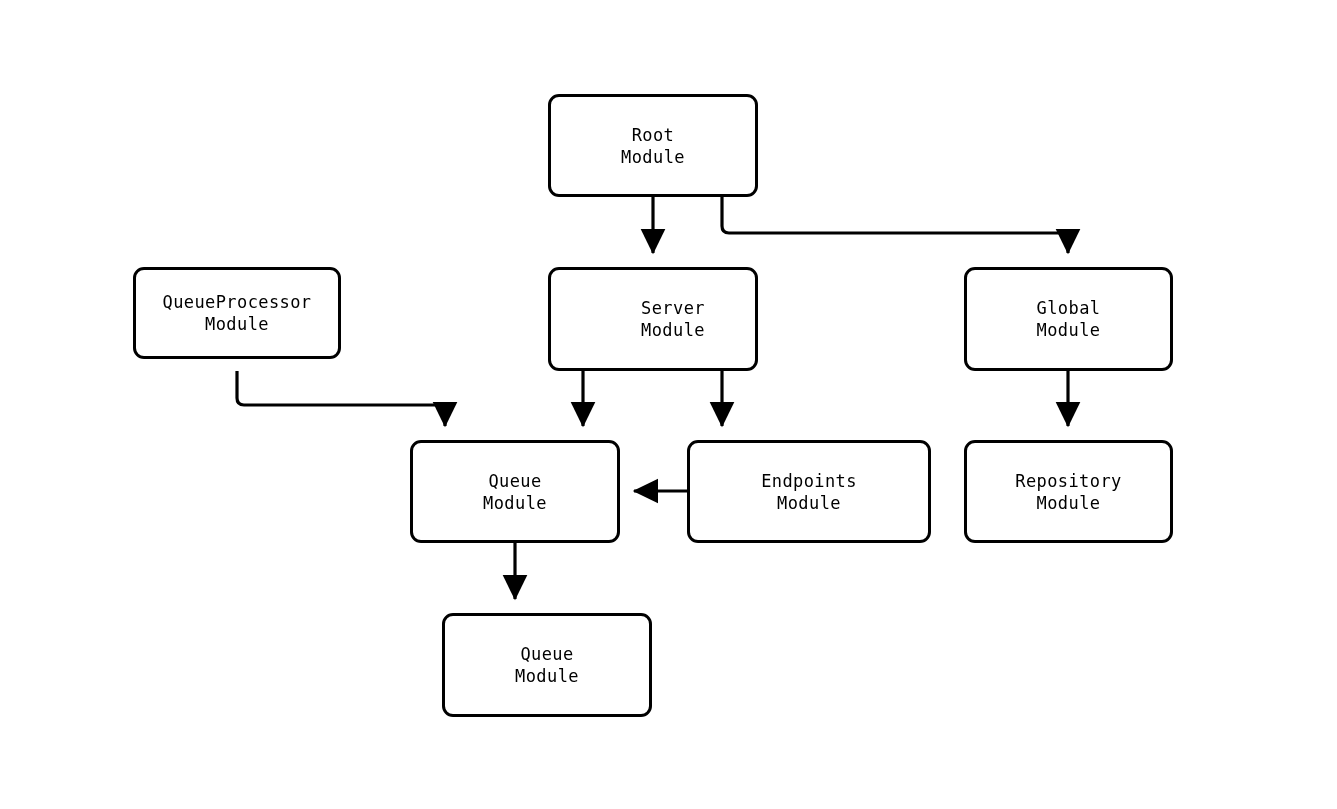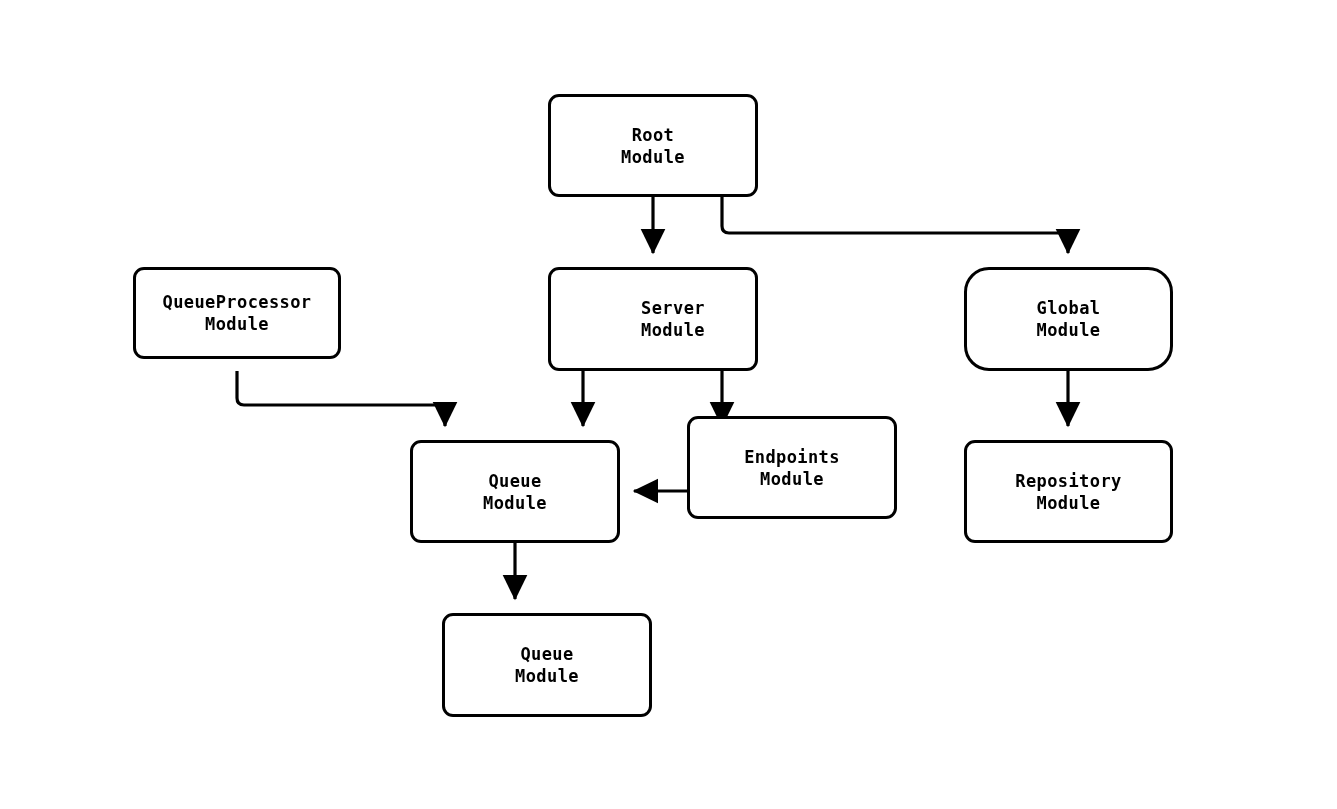--- a/index.html
+++ b/index.html
@@ -30,21 +30,20 @@
   .node {
     position: absolute;
     box-sizing: border-box;
     background: #ffffff;
     border: 3px solid #000000;
     border-radius: 11px;
     display: flex;
     flex-direction: column;
     justify-content: center;
     z-index: 2;
-    font-weight: bold;
   }
   .node-line {
     font-family: "DejaVu Sans Mono", "Liberation Mono", monospace;
     font-size: 17px;
     line-height: 22px;
     color: #000000;
     white-space: pre;
     letter-spacing: 0.4px;
     text-align: center;
   }
@@ -86,31 +85,31 @@
   <div class="node" style="left:133px; top:267px; width:208px; height:92px;">
     <div class="node-line">QueueProcessor</div>
     <div class="node-line">Module</div>
   </div>
 
   <div class="node" style="left:548px; top:267px; width:210px; height:104px;padding-left:40px;">
     <div class="node-line">Server</div>
     <div class="node-line">Module</div>
   </div>
 
-  <div class="node" style="left:964px; top:267px; width:209px; height:104px;border-radius:25px;">
+  <div class="node" style="left:964px; top:267px; width:209px; height:104px;">
     <div class="node-line">Global</div>
     <div class="node-line">Module</div>
   </div>
 
   <div class="node" style="left:410px; top:440px; width:210px; height:103px;">
     <div class="node-line">Queue</div>
     <div class="node-line">Module</div>
   </div>
 
-  <div class="node" style="left:687px; top:416px; width:210px; height:103px;">
+  <div class="node" style="left:687px; top:440px; width:244px; height:103px;">
     <div class="node-line">Endpoints</div>
     <div class="node-line">Module</div>
   </div>
 
   <div class="node" style="left:964px; top:440px; width:209px; height:103px;">
     <div class="node-line">Repository</div>
     <div class="node-line">Module</div>
   </div>
 
   <div class="node" style="left:410px; top:613px; width:210px; height:104px;margin-left:32px;">

